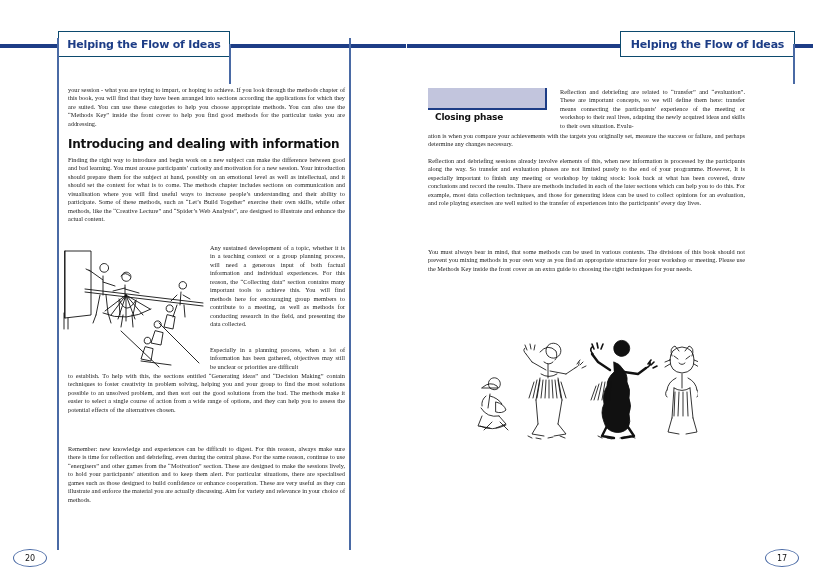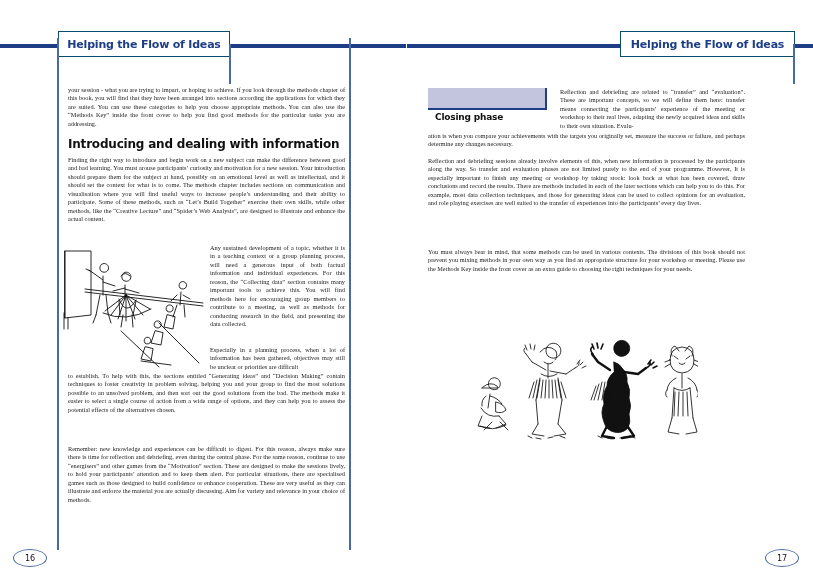--- a/index.html
+++ b/index.html
@@ -257,21 +257,21 @@
     </div>
 
 
     <div class="col" id="lp-body2">
       <p class="tight">Remember: new knowledge and experiences can be difficult to digest. For this reason, always make sure there is time for reflection and debriefing, even during the central phase. For the same reason, continue to use “energisers” and other games from the “Motivation” section. These are designed to make the sessions lively, to hold your participants’ attention and to keep them alert. For particular situations, there are specialised games such as those designed to build confidence or enhance cooperation. These are very useful as they can illustrate and enforce the material you are actually discussing. Aim for variety and relevance in your choice of methods.</p>
     </div>
 
     <div class="header-stub stub-left"></div>
 
     <div class="pagenum pagenum-left">
-      <span>16</span>
+      <span>20</span>
     </div>
   </div>
 
   <div class="page page-right">
   </div>
 
   <div class="hbar hbar-right-outer"></div>
   <div class="hbar hbar-right-inner"></div>
 
   <div class="header-box header-box-right">

